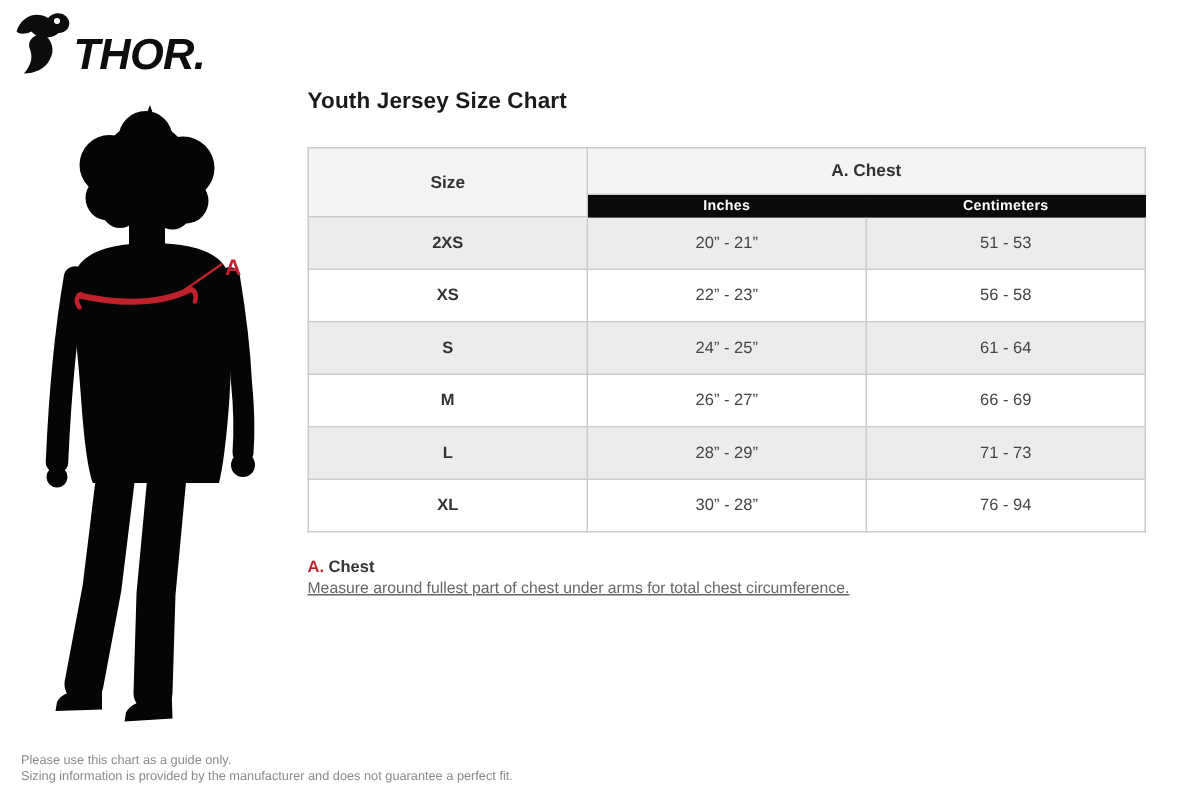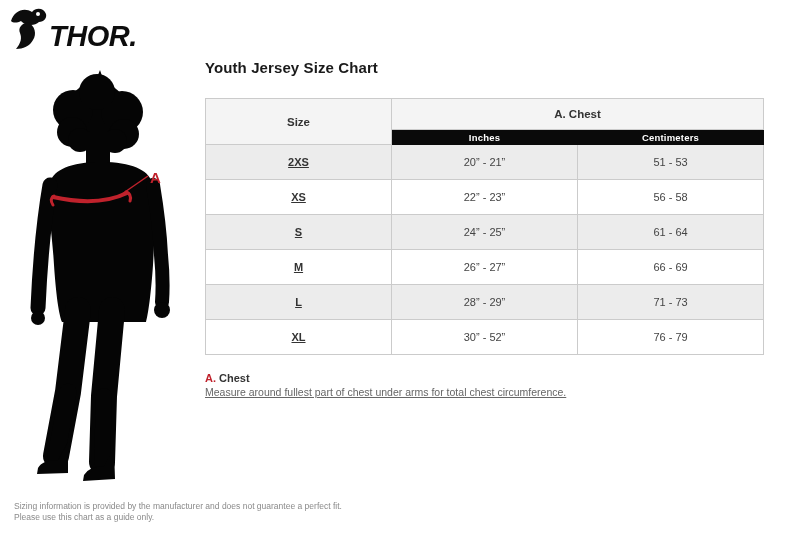--- a/index.html
+++ b/index.html
@@ -27,21 +27,21 @@
   }
   th.size-h { width: 186px; background: #f4f4f4; font-size: 11.5px; font-weight: bold; color: #333; }
   th.group-h { height: 31px; background: #f4f4f4; font-size: 11.5px; font-weight: bold; color: #333; }
   tr.units th {
     height: 15px; background: #0a0a0a; color: #fff; font-size: 9.5px;
     font-weight: bold; border-color: #0a0a0a; letter-spacing: 0.2px;
   }
   tbody td { height: 35px; }
   tr.row-odd td { background: #ececec; }
   tr.row-even td { background: #ffffff; }
-  tbody td.size-cell { font-weight: bold; color: #333; text-decoration: underline; }
+  tbody td.size-cell { font-weight: bold; color: #333; }
 
   .measure-section { margin-top: 17px; }
   .measure-item { margin-top: 8px; }
   .measure-key-line { font-size: 11px; font-weight: bold; color: #333; }
   .measure-key { color: #c0222c; }
   .measure-desc { font-size: 10.5px; color: #666; margin-top: 2px; text-decoration: underline; }
 
   .disclaimer {
     position: absolute; left: 14px; top: 501px; width: 340px;
     font-size: 8.5px; line-height: 1.35; color: #8a8a8a;
@@ -138,33 +138,33 @@
         <td>26” - 27”</td>
         <td>66 - 69</td>
       </tr>
       <tr class="row-odd">
         <td class="size-cell">L</td>
         <td>28” - 29”</td>
         <td>71 - 73</td>
       </tr>
       <tr class="row-even">
         <td class="size-cell">XL</td>
-        <td>30” - 52”</td>
-        <td>76 - 79</td>
+        <td>30” - 28”</td>
+        <td>76 - 94</td>
       </tr>
     </tbody>
   </table>
 
   <div class="measure-section">
     <div class="measure-item">
       <div class="measure-key-line">
         <span class="measure-key">A.</span>
         <span>Chest</span>
       </div>
       <div class="measure-desc">Measure around fullest part of chest under arms for total chest circumference.</div>
     </div>
   </div>
 </div>
 
 <div class="disclaimer">
+  <div>Please use this chart as a guide only.</div>
   <div>Sizing information is provided by the manufacturer and does not guarantee a perfect fit.</div>
-  <div>Please use this chart as a guide only.</div>
 </div>
 
 </body></html>

